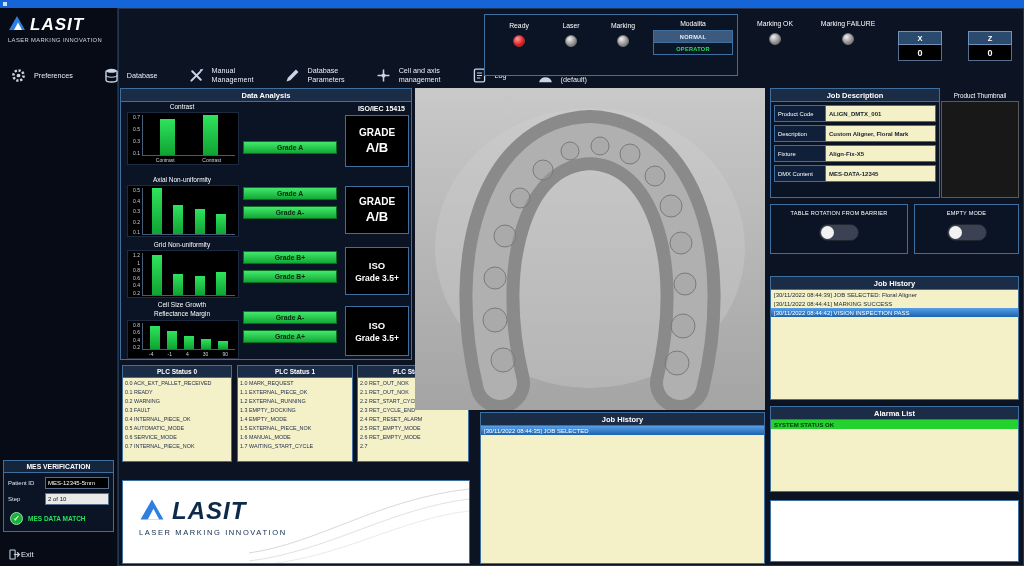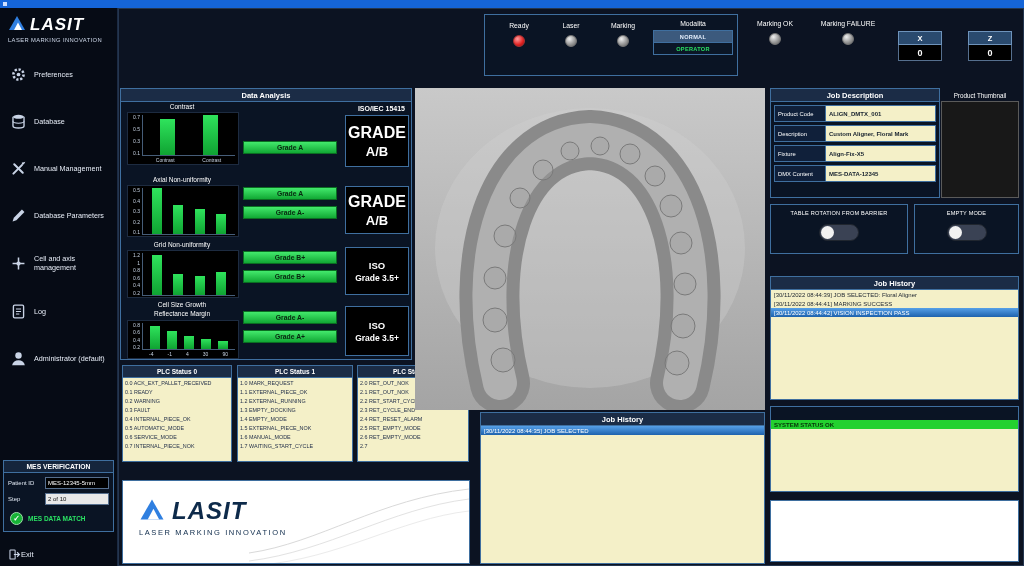--- a/index.html
+++ b/index.html
@@ -8,21 +8,21 @@
 .titlebar{position:absolute;left:0;top:0;width:100%;height:8px;background:#1565d8}
 .titlebar-icon{position:absolute;left:3px;top:2px;width:4px;height:4px;background:#cfe0ff}
 .main-frame{position:absolute;left:118px;top:8px;width:906px;height:558px;background:#0c1322;border:1px solid #24364f}
 
 
 .sidebar{position:absolute;left:0;top:8px;width:118px;height:558px;background:#060b15;border-right:1px solid #1c2b44}
 .logo{padding:7px 8px 0}
 .logo-row{display:flex;align-items:center;gap:4px}
 .brand{color:#fff;font-size:17px;font-weight:bold;font-style:italic;letter-spacing:1px}
 .tagline{color:#cfd9ea;font-size:5.8px;letter-spacing:.4px;margin-top:2px;white-space:nowrap}
-.menu{position:absolute;left:10px;top:58px;right:4px;display:flex;flex-direction:column;gap:30px}
+.menu{position:absolute;left:10px;top:58px;right:4px;display:flex;flex-direction:row;gap:30px}
 .menu-item{display:flex;align-items:center;gap:7px;cursor:pointer}
 .menu-icon{width:17px;height:17px;flex:0 0 17px}
 .ic{width:100%;height:100%;display:block}
 .menu-label{color:#e8eef8;font-size:7.2px;line-height:1.3}
 .mes{position:absolute;left:3px;right:3px;bottom:34px;border:1px solid #3f6f9f;background:#0a1424;padding-bottom:4px}
 .mes-header{background:#15253c;color:#fff;font-size:6.8px;font-weight:bold;text-align:center;padding:2px 0;border-bottom:1px solid #3f6f9f}
 .mes-field{display:flex;align-items:center;gap:3px;margin:4px 4px 0}
 .mes-label{flex:0 0 34px;color:#dfe7f2;font-size:6px}
 .mes-value{flex:1;background:#000;border:1px solid #566f8e;color:#fff;font-size:6px;padding:2px;white-space:nowrap;overflow:hidden}
 .mes-value.light{background:#e9e9e9;color:#111}
@@ -66,21 +66,21 @@
 .sec-title{position:absolute;left:0;width:122px;text-align:center;color:#fff;font-size:6.5px;white-space:nowrap}
 .chart{position:absolute;left:6px;width:112px;display:grid;grid-template-columns:13px 1fr;grid-template-rows:1fr auto;background:#000;border:1px solid #1d2b40;padding:2px 3px 1px 1px}
 .chart-yticks{display:flex;flex-direction:column;justify-content:space-between;align-items:flex-end;padding-right:2px;color:#c6d2e2;font-size:5px;line-height:1}
 .chart-plot{border-left:1px solid #465d78;border-bottom:1px solid #465d78;display:flex;align-items:flex-end;justify-content:space-around;padding:0 3px}
 .chart-bar{width:10px;background:linear-gradient(180deg,#2fe35c,#0fa332)}
 .chart[data-chart="0"] .chart-bar{width:15px}
 .chart-xticks{grid-column:2;display:flex;justify-content:space-around;color:#c6d2e2;font-size:5px;padding-top:1px}
 .grades{position:absolute;left:122px;width:94px;display:flex;flex-direction:column;gap:6px}
 .grade-pill{height:13px;background:linear-gradient(180deg,#43e96c,#11a834);border:1px solid #0b6e22;color:#07270f;font-size:6.8px;font-weight:bold;display:flex;align-items:center;justify-content:center}
 .result-box{position:absolute;left:224px;width:64px;background:#000;border:1px solid #3f6f9f;color:#fff;display:flex;flex-direction:column;align-items:center;justify-content:center;gap:2px;text-align:center}
-.res1{font-size:16px;font-weight:bold}
+.res1{font-size:10px;font-weight:bold}
 .res2{font-size:13px;font-weight:bold}
 .result-box.small .res1{font-size:9.5px}
 .result-box.small .res2{font-size:8.5px}
 
 
 .plc-panel{position:absolute;top:365px;height:97px;border:1px solid #3f6f9f;background:#f4f0c8;z-index:1;overflow:hidden}
 .plc-header{height:12px;background:#1b2c46;color:#fff;font-size:6.5px;font-weight:bold;text-align:center;line-height:12px;border-bottom:1px solid #3f6f9f;white-space:nowrap;overflow:hidden}
 .plc-row{font-size:5.4px;color:#23304a;padding:1.5px 2px;white-space:nowrap;overflow:hidden}
 
 
@@ -482,20 +482,21 @@
 
   <div class="panel right-history">
     <div class="panel-header">Job History</div>
     <div class="list-body">
         <div class="list-row">[30/11/2022 08:44:39] JOB SELECTED: Floral Aligner</div>
         <div class="list-row">[30/11/2022 08:44:41] MARKING SUCCESS</div>
         <div class="list-row selected">[30/11/2022 08:44:42] VISION INSPECTION PASS</div>
       </div>
   </div>
   <div class="panel alarm">
+    <div class="panel-header">Alarma List</div>
     <div class="list-body">
         <div class="list-row ok">SYSTEM STATUS OK</div>
       </div>
   </div>
   <div class="white-box"></div>
 
 <div class="plc-panel" style="left: 122px; width: 110px;">
       <div class="plc-header">PLC Status 0</div>
       <div class="plc-row">0.0 ACK_EXT_PALLET_RECEIVED</div>
       <div class="plc-row">0.1 READY</div>

